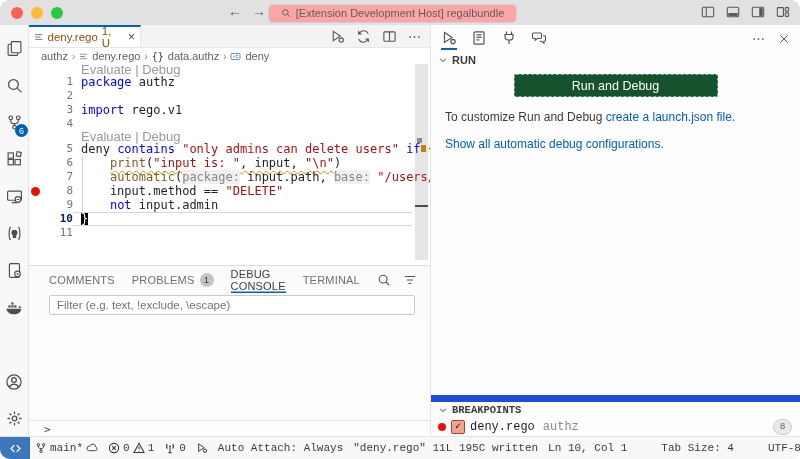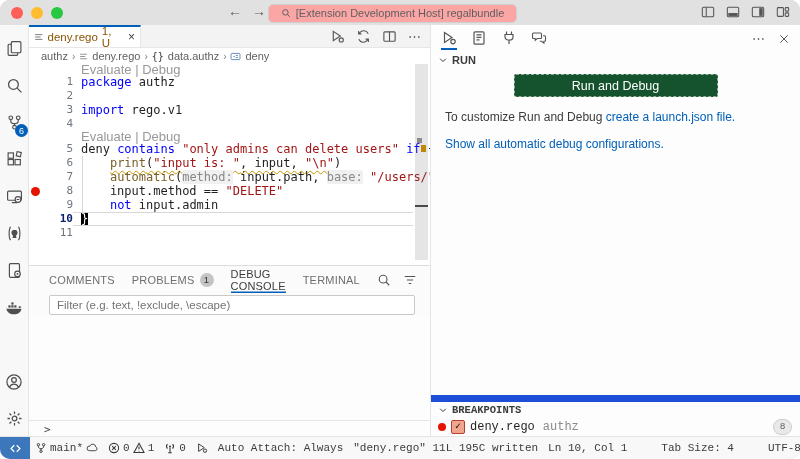--- a/index.html
+++ b/index.html
@@ -294,21 +294,21 @@
               <div class="code-text"><span class="c-pl">deny </span><span class="c-kw">contains</span><span class="c-pl"> </span><span class="c-str">"only admins can delete users"</span><span class="c-pl"> </span><span class="c-kw">if</span><span class="c-pl"> {</span></div>
             </div>
             <div class="code-row">
               <div class="glyph"></div>
               <div class="lnum">6</div>
               <div class="code-text"><span class="c-pl">    </span><span class="squiggle"><span class="c-fn">print</span><span class="c-pl">(</span><span class="c-str">"input is: "</span><span class="c-pl">, input, </span><span class="c-str">"\n"</span><span class="c-pl">)</span></span></div>
             </div>
             <div class="code-row">
               <div class="glyph"></div>
               <div class="lnum">7</div>
-              <div class="code-text"><span class="c-pl">    </span><span class="c-fn">automatic</span><span class="c-pl">(</span><span class="c-hint">method:</span><span class="c-pl"> input.path, </span><span class="c-hint">base:</span><span class="c-pl"> </span><span class="c-str">"/users/"</span></div>
+              <div class="code-text"><span class="c-pl">    </span><span class="c-fn">automatic</span><span class="c-pl">(</span><span class="c-hint">package:</span><span class="c-pl"> input.path, </span><span class="c-hint">base:</span><span class="c-pl"> </span><span class="c-str">"/users/"</span></div>
             </div>
             <div class="code-row">
               <div class="glyph">
                 <div class="bp-dot"></div>
               </div>
               <div class="lnum">8</div>
               <div class="code-text"><span class="c-pl">    input.method == </span><span class="c-str">"DELETE"</span></div>
             </div>
             <div class="code-row">
               <div class="glyph"></div>

